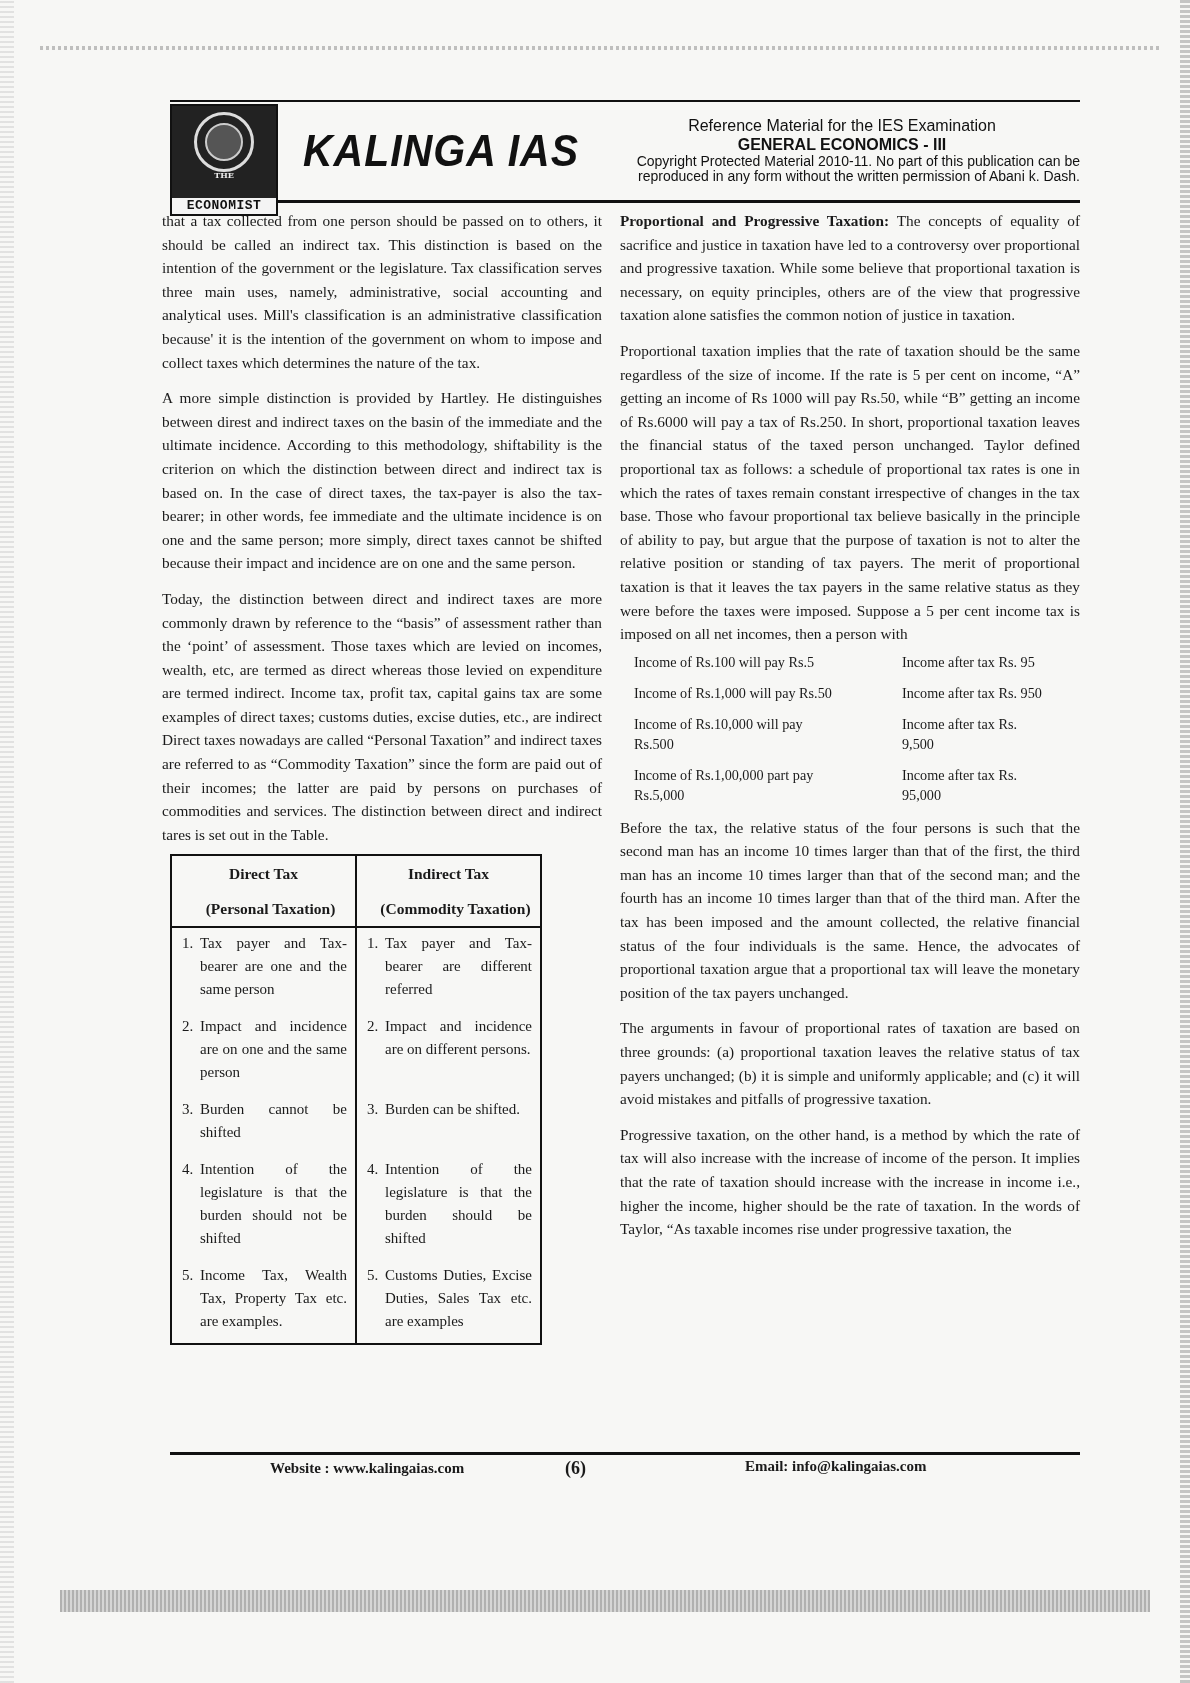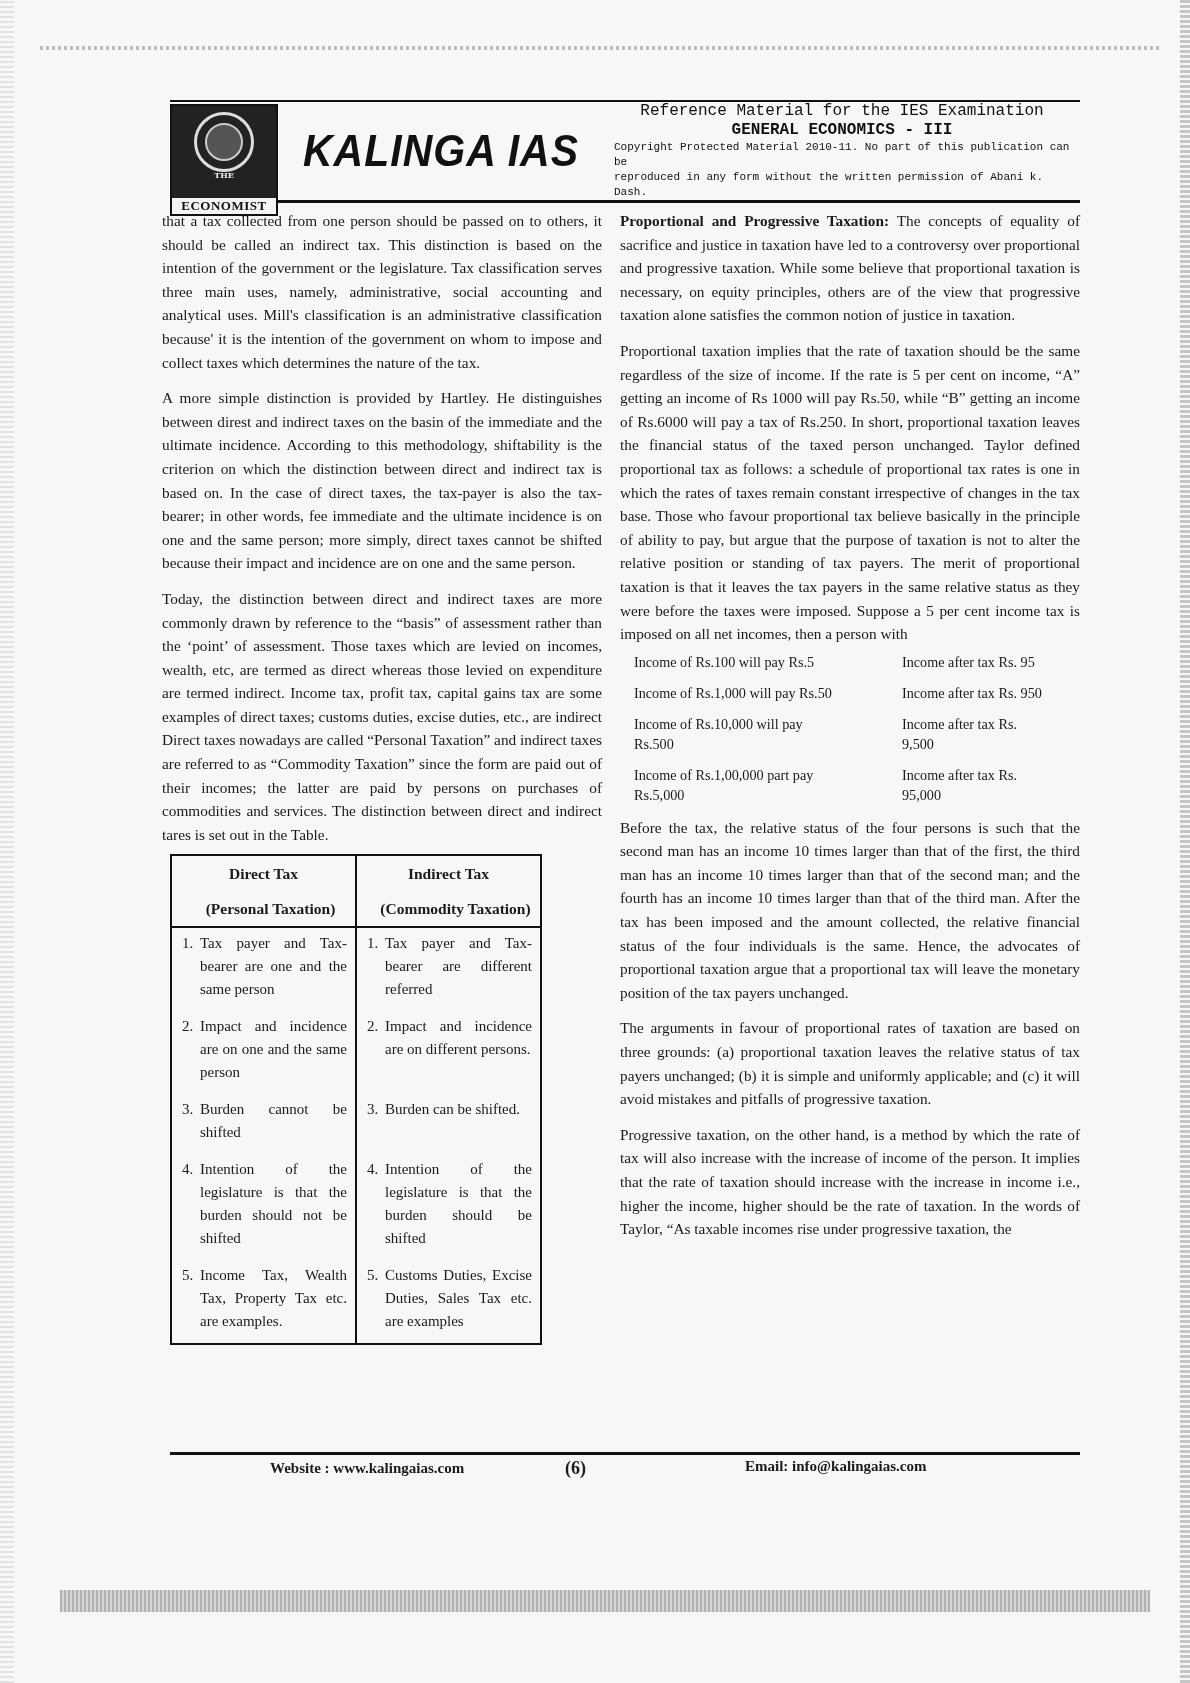--- a/index.html
+++ b/index.html
@@ -49,34 +49,34 @@
   .logo-seal-inner {
     width: 34px; height: 34px; border-radius: 50%; border: 2px solid #ccc; background: #555;
   }
   .logo-the {
     position: absolute; left: 0; right: 0; top: 64px; text-align: center;
     font-size: 8px; color: #eee; font-weight: bold; font-family: "DejaVu Serif", serif;
   }
   .logo-bottom {
     position: absolute; left: 0; right: 0; bottom: 0; height: 16px; background: #f4f4f4;
     text-align: center; font-size: 13px; font-weight: bold; color: #111; line-height: 16px;
-    font-family: Liberation Serif, serif; letter-spacing: 0.5px;
+    font-family: Liberation Mono, monospace; letter-spacing: 0.5px;
   }
   .brand {
     flex: 0 0 auto; width: 326px; display: flex; align-items: center; justify-content: center;
     font-family: "Liberation Sans", sans-serif; font-weight: bold; font-style: italic;
     font-size: 41px; color: #111; letter-spacing: 1px; transform: scaleY(1.1);
   }
   .header-info {
-    flex: 1; text-align: center; padding-top: 0;
-    font-family: Liberation Mono, monospace; color: #111;
+    flex: 1; text-align: center; padding-top: 14px;
+    font-family: Liberation Sans, sans-serif; color: #111;
   }
   .hi-line1 { font-size: 16px; line-height: 19px; }
   .hi-line2 { font-size: 16px; line-height: 19px; font-weight: bold; }
-  .hi-line3 { font-size: 11px; line-height: 15px; text-align: left; padding-left: 10px; }
+  .hi-line3 { font-size: 14px; line-height: 15px; text-align: right; padding-left: 10px; }
   
   .columns { display: flex; gap: 18px; margin-top: 6px; }
   .col-left { width: 440px; margin-left: -8px; }
   .col-right { width: 460px; }
   p {
     margin: 0 0 12px 0; font-size: 15.3px; line-height: 23.6px; text-align: justify;
   }
   .lead-bold { font-weight: bold; }
   
   .schedule { margin: 4px 0 10px 14px; font-size: 14.2px; line-height: 20px; }

